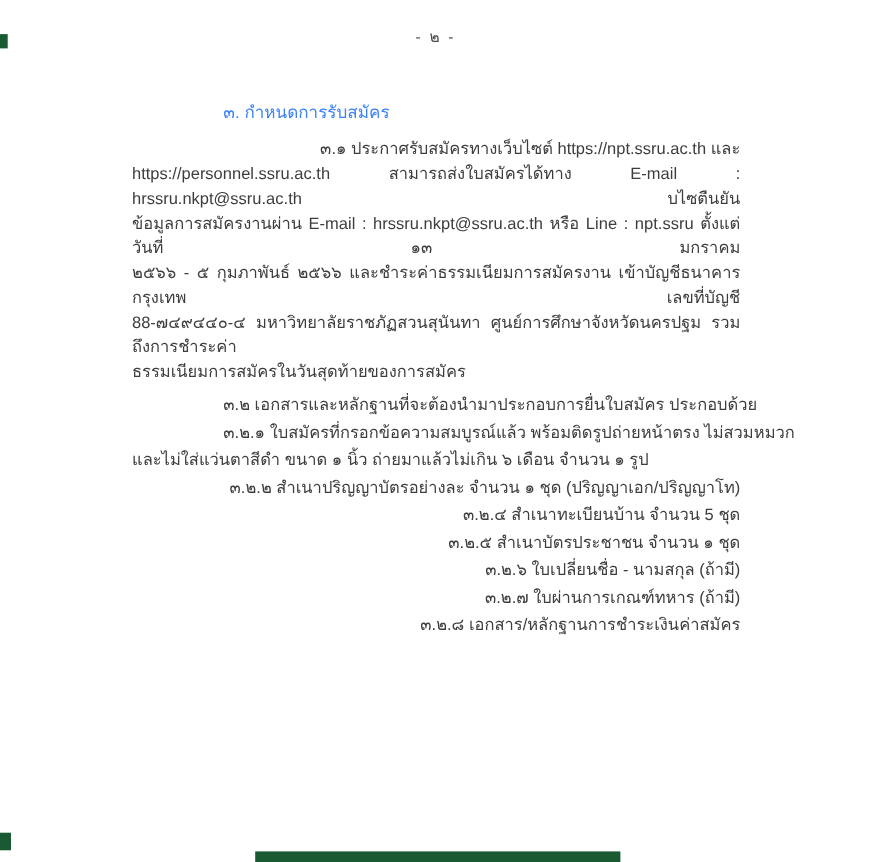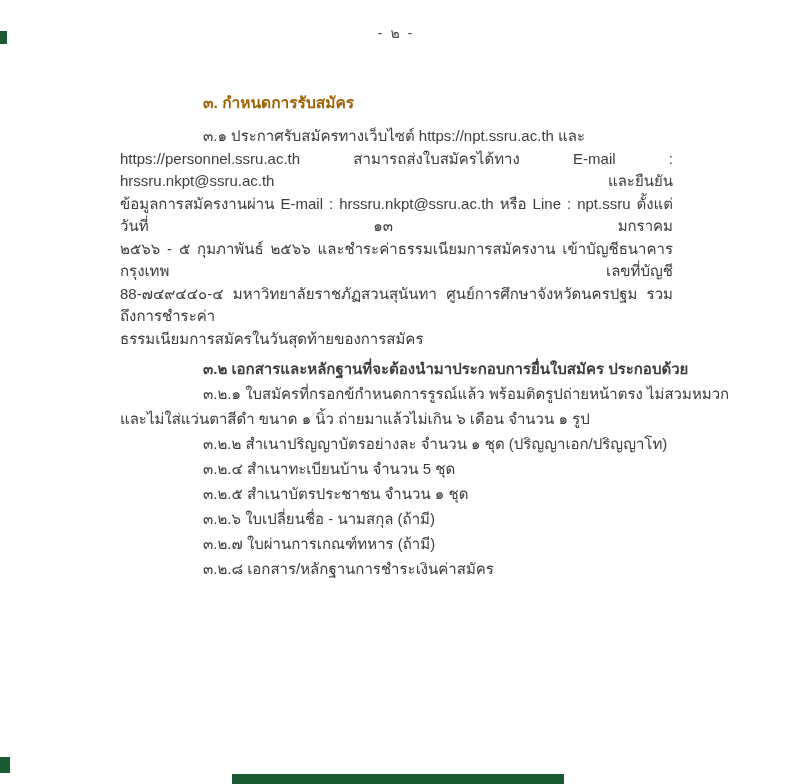--- a/index.html
+++ b/index.html
@@ -28,37 +28,37 @@
   .content {
     position: absolute;
     left: 120px;
     top: 92px;
     width: 553px;
     font-size: 15px;
     line-height: 22px;
   }
   .heading {
     margin-left: 83px;
-    font-weight: 700;
+    font-weight: 400;
     font-size: 15.5px;
-    color: #a16207;
+    color: #3b82f6;
     line-height: 22px;
   }
   .p-line {
     line-height: 22.5px;
     white-space: nowrap;
   }
-  .indent { padding-left: 83px; }
+  .indent { padding-left: 83px; text-align: right; }
   .justify {
     white-space: normal;
     text-align: justify;
     text-align-last: justify;
   }
   .gap-sm { margin-top: 11px; }
-  .gap-md { margin-top: 6px; font-weight: bold; }
+  .gap-md { margin-top: 6px; }
   .item-line {
     line-height: 25px;
     white-space: nowrap;
   }
   .scan-mark {
     position: absolute;
     background: #1a5a33;
   }
   .mark-top-left    { left: 0;     top: 31px;  width: 7px;   height: 13px; }
   .mark-bottom-left { left: 0;     top: 757px; width: 10px;  height: 16px; }
@@ -67,28 +67,28 @@
 </head>
 <body>
 
 <div class="page-number">- ๒ -</div>
 
 <div class="content">
 
   <div class="heading">๓. กำหนดการรับสมัคร</div>
 
   <div class="p-line indent gap-sm">๓.๑ ประกาศรับสมัครทางเว็บไซต์ https://npt.ssru.ac.th และ</div>
-  <div class="p-line justify">https://personnel.ssru.ac.th สามารถส่งใบสมัครได้ทาง E-mail : hrssru.nkpt@ssru.ac.th และยืนยัน</div>
+  <div class="p-line justify">https://personnel.ssru.ac.th สามารถส่งใบสมัครได้ทาง E-mail : hrssru.nkpt@ssru.ac.th บไซตืนยัน</div>
   <div class="p-line justify">ข้อมูลการสมัครงานผ่าน E-mail : hrssru.nkpt@ssru.ac.th หรือ Line : npt.ssru ตั้งแต่วันที่ ๑๓ มกราคม</div>
   <div class="p-line justify">๒๕๖๖ - ๕ กุมภาพันธ์ ๒๕๖๖ และชำระค่าธรรมเนียมการสมัครงาน เข้าบัญชีธนาคารกรุงเทพ เลขที่บัญชี</div>
   <div class="p-line justify">88-๗๔๙๔๔๐-๔ มหาวิทยาลัยราชภัฏสวนสุนันทา ศูนย์การศึกษาจังหวัดนครปฐม รวมถึงการชำระค่า</div>
   <div class="p-line">ธรรมเนียมการสมัครในวันสุดท้ายของการสมัคร</div>
 
   <div class="item-line indent gap-md">๓.๒ เอกสารและหลักฐานที่จะต้องนำมาประกอบการยื่นใบสมัคร ประกอบด้วย</div>
-  <div class="item-line indent">๓.๒.๑ ใบสมัครที่กรอกข้กำหนดการรูรณ์แล้ว พร้อมติดรูปถ่ายหน้าตรง ไม่สวมหมวก</div>
+  <div class="item-line indent">๓.๒.๑ ใบสมัครที่กรอกข้อความสมบูรณ์แล้ว พร้อมติดรูปถ่ายหน้าตรง ไม่สวมหมวก</div>
   <div class="item-line">และไม่ใส่แว่นตาสีดำ ขนาด ๑ นิ้ว ถ่ายมาแล้วไม่เกิน ๖ เดือน จำนวน ๑ รูป</div>
 
   <div class="item-line indent">๓.๒.๒ สำเนาปริญญาบัตรอย่างละ จำนวน ๑ ชุด (ปริญญาเอก/ปริญญาโท)</div>
   <div class="item-line indent">๓.๒.๔ สำเนาทะเบียนบ้าน จำนวน 5 ชุด</div>
   <div class="item-line indent">๓.๒.๕ สำเนาบัตรประชาชน จำนวน ๑ ชุด</div>
   <div class="item-line indent">๓.๒.๖ ใบเปลี่ยนชื่อ - นามสกุล (ถ้ามี)</div>
   <div class="item-line indent">๓.๒.๗ ใบผ่านการเกณฑ์ทหาร (ถ้ามี)</div>
   <div class="item-line indent">๓.๒.๘ เอกสาร/หลักฐานการชำระเงินค่าสมัคร</div>
 
 </div>

